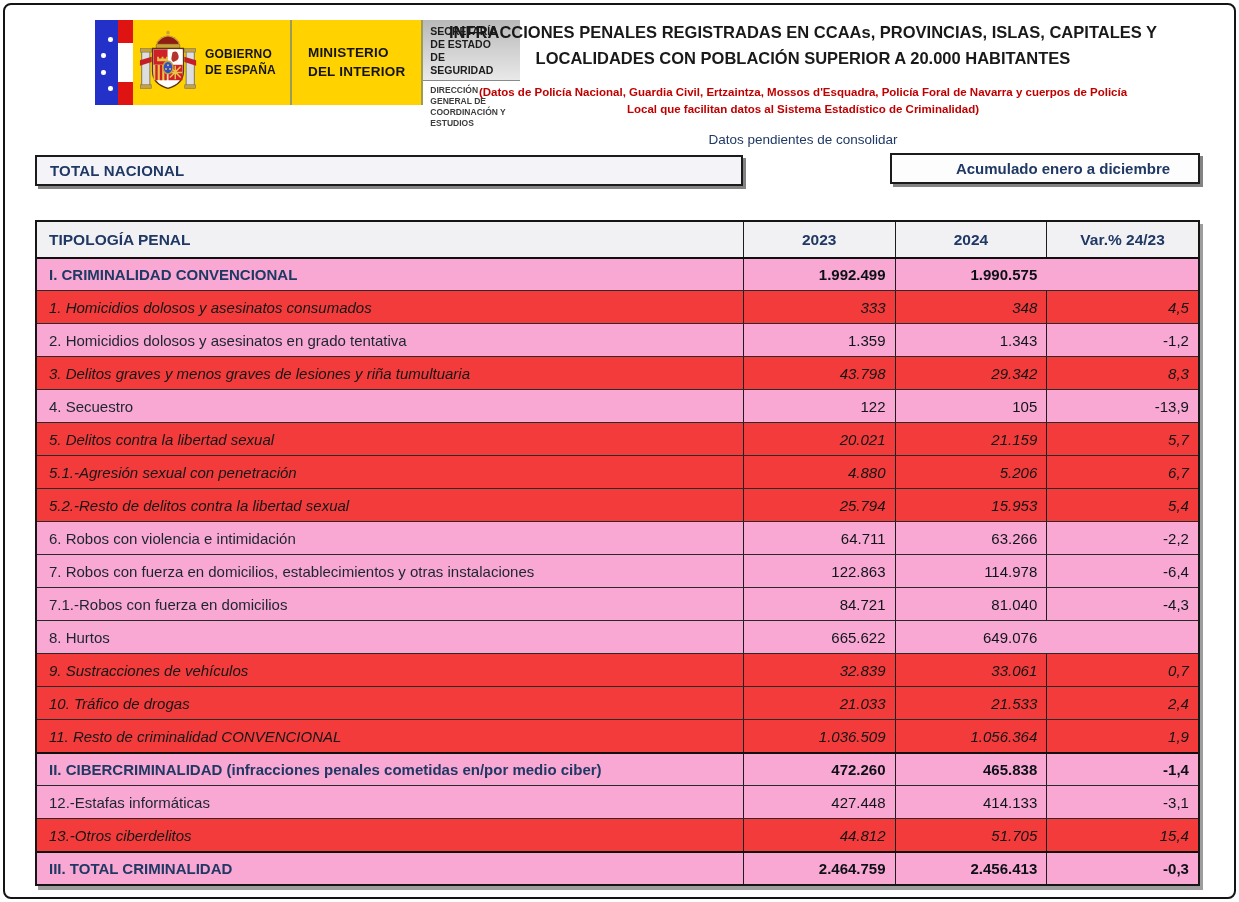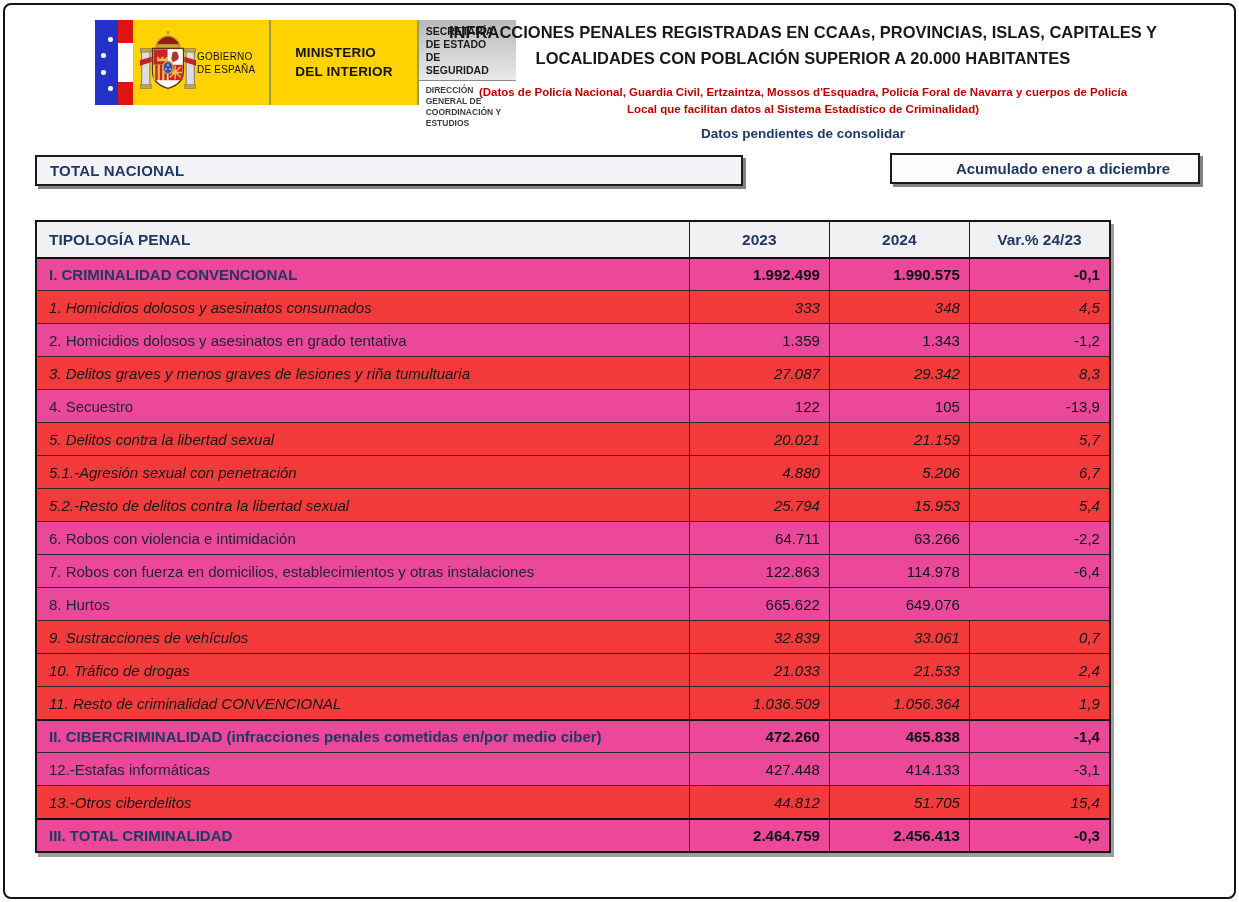--- a/index.html
+++ b/index.html
@@ -10,49 +10,49 @@
        border:2.5px solid #141414;border-radius:8px;pointer-events:none;}
 
   
   .logo{position:absolute;left:95px;top:20px;height:85px;display:flex;align-items:stretch;}
   .eu-strip{width:23px;background:#2331c8;position:relative;}
   .eu-strip .dot{position:absolute;width:4.5px;height:4.5px;border-radius:50%;background:#fff;}
   .flag-strip{width:15px;display:flex;flex-direction:column;}
   .flag-strip .r{background:#e01313;flex:27;}
   .flag-strip .w{background:#ffffff;flex:46;}
   .gov-field{background:#ffd200;display:flex;align-items:center;padding:0 14px 0 6px;}
-  .gov-text{font-weight:normal;color:#141414;font-size:10px;line-height:1.3;letter-spacing:.2px;}
+  .gov-text{margin-left:8px;font-weight:bold;color:#141414;font-size:12px;line-height:1.3;letter-spacing:.2px;}
   .logo-divider{width:2px;background:#9b9b5a;}
-  .min-field{background:#ffd200;display:flex;align-items:center;padding:0 24px;}
+  .min-field{background:#ffd200;display:flex;align-items:center;padding:0 16px;}
   .min-text{font-weight:bold;color:#141414;font-size:13.5px;line-height:1.35;letter-spacing:.2px;}
   .sec-panel{width:97px;display:flex;flex-direction:column;border-left:2px solid #9b9b5a;}
   .sec-top{flex:56;background:linear-gradient(180deg,#b9b9b9,#e9e9e9);
        font-weight:bold;color:#1c1c1c;font-size:10.5px;line-height:1.25;padding:5px 20px 2px 7px;}
   .sec-bottom{flex:44;background:#ffffff;color:#3d3d3d;font-weight:bold;font-size:8.5px;
        line-height:1.3;padding:4px 3px 2px 7px;border-top:1.5px solid #8a8a8a;}
 
   
   .title-block{position:absolute;left:432px;top:20px;width:742px;text-align:center;}
   .doc-title{font-size:16.5px;font-weight:bold;color:#191919;line-height:1.55;}
   .doc-sources{margin:13px auto 0;width:660px;font-size:11.5px;font-weight:bold;color:#c00000;line-height:1.5;}
-  .doc-status{margin-top:7px;font-size:13.5px;font-weight:bold;color:#1f3864;}
+  .doc-status{margin-top:13px;font-size:13.5px;font-weight:normal;color:#1f3864;}
 
   
   .scope-box{position:absolute;left:35px;top:155px;width:708px;height:31px;background:#f4f4f8;
        border:2px solid #1b1b1b;box-shadow:3px 3px 0 rgba(30,30,30,.55);
        display:flex;align-items:center;padding-left:13px;box-sizing:border-box;
        font-size:15px;font-weight:bold;color:#1f3864;letter-spacing:.2px;}
   .period-box{position:absolute;left:890px;top:153px;width:310px;height:31px;background:#fdfdfe;
        border:2px solid #1b1b1b;box-shadow:3px 3px 0 rgba(30,30,30,.55);
        display:flex;align-items:center;justify-content:center;box-sizing:border-box;
        font-size:15px;font-weight:bold;color:#1f3864;padding-left:36px;}
 
   
-  .crime-table{position:absolute;left:35px;top:220px;width:1076px;
-       border:2.5px solid #161616;box-sizing:border-box;background:#ec4899;
+  .crime-table{position:absolute;left:35px;top:220px;width:1165px;
+       border:2.5px solid #161616;box-sizing:border-box;background:#f9a8d4;
        box-shadow:3px 4px 0 rgba(60,60,60,.5);}
   .trow{display:flex;height:33px;box-sizing:border-box;border-top:1.5px solid #2a2a2a;
        align-items:stretch;font-size:15px;color:#1c2430;}
   .trow.thead{height:35px;border-top:none;background:#f1f1f4;font-weight:bold;color:#1f3864;font-size:15.5px;}
   .trow.red{background:#f33b3b;color:#161616;font-style:italic;}
   .trow.section{font-weight:bold;border-top:2.5px solid #0f0f0f;}
   .trow.section .c0{color:#1f3864;}
   .trow.section .num{color:#0d1117;}
   .cell{display:flex;align-items:center;box-sizing:border-box;overflow:hidden;white-space:nowrap;}
   .c0{width:60.8%;padding-left:12px;}
@@ -146,40 +146,39 @@
     <div class="cell c0">TIPOLOGÍA PENAL</div>
     <div class="cell c1">2023</div>
     <div class="cell c2">2024</div>
     <div class="cell c3">Var.% 24/23</div>
   </div>
   <div>
   <div class="trow section">
     <div class="cell c0">I. CRIMINALIDAD CONVENCIONAL</div>
     <div class="cell c1 num">1.992.499</div>
     <div class="cell c2 num">1.990.575</div>
-    <div class="cell c3 num">-0,1</div>
   </div>
 
   <div class="trow red">
     <div class="cell c0">1. Homicidios dolosos y asesinatos consumados</div>
     <div class="cell c1 num">333</div>
     <div class="cell c2 num">348</div>
     <div class="cell c3 num">4,5</div>
   </div>
 
   <div class="trow plain">
     <div class="cell c0">2. Homicidios dolosos y asesinatos en grado tentativa</div>
     <div class="cell c1 num">1.359</div>
     <div class="cell c2 num">1.343</div>
     <div class="cell c3 num">-1,2</div>
   </div>
 
   <div class="trow red">
     <div class="cell c0">3. Delitos graves y menos graves de lesiones y riña tumultuaria</div>
-    <div class="cell c1 num">27.087</div>
+    <div class="cell c1 num">43.798</div>
     <div class="cell c2 num">29.342</div>
     <div class="cell c3 num">8,3</div>
   </div>
 
   <div class="trow plain">
     <div class="cell c0">4. Secuestro</div>
     <div class="cell c1 num">122</div>
     <div class="cell c2 num">105</div>
     <div class="cell c3 num">-13,9</div>
   </div>
@@ -212,20 +211,26 @@
     <div class="cell c3 num">-2,2</div>
   </div>
 
   <div class="trow plain">
     <div class="cell c0">7. Robos con fuerza en domicilios, establecimientos y otras instalaciones</div>
     <div class="cell c1 num">122.863</div>
     <div class="cell c2 num">114.978</div>
     <div class="cell c3 num">-6,4</div>
   </div>
 
+  <div class="trow plain">
+    <div class="cell c0">7.1.-Robos con fuerza en domicilios</div>
+    <div class="cell c1 num">84.721</div>
+    <div class="cell c2 num">81.040</div>
+    <div class="cell c3 num">-4,3</div>
+  </div>
 
   <div class="trow plain">
     <div class="cell c0">8. Hurtos</div>
     <div class="cell c1 num">665.622</div>
     <div class="cell c2 num">649.076</div>
   </div>
 
   <div class="trow red">
     <div class="cell c0">9. Sustracciones de vehículos</div>
     <div class="cell c1 num">32.839</div>

